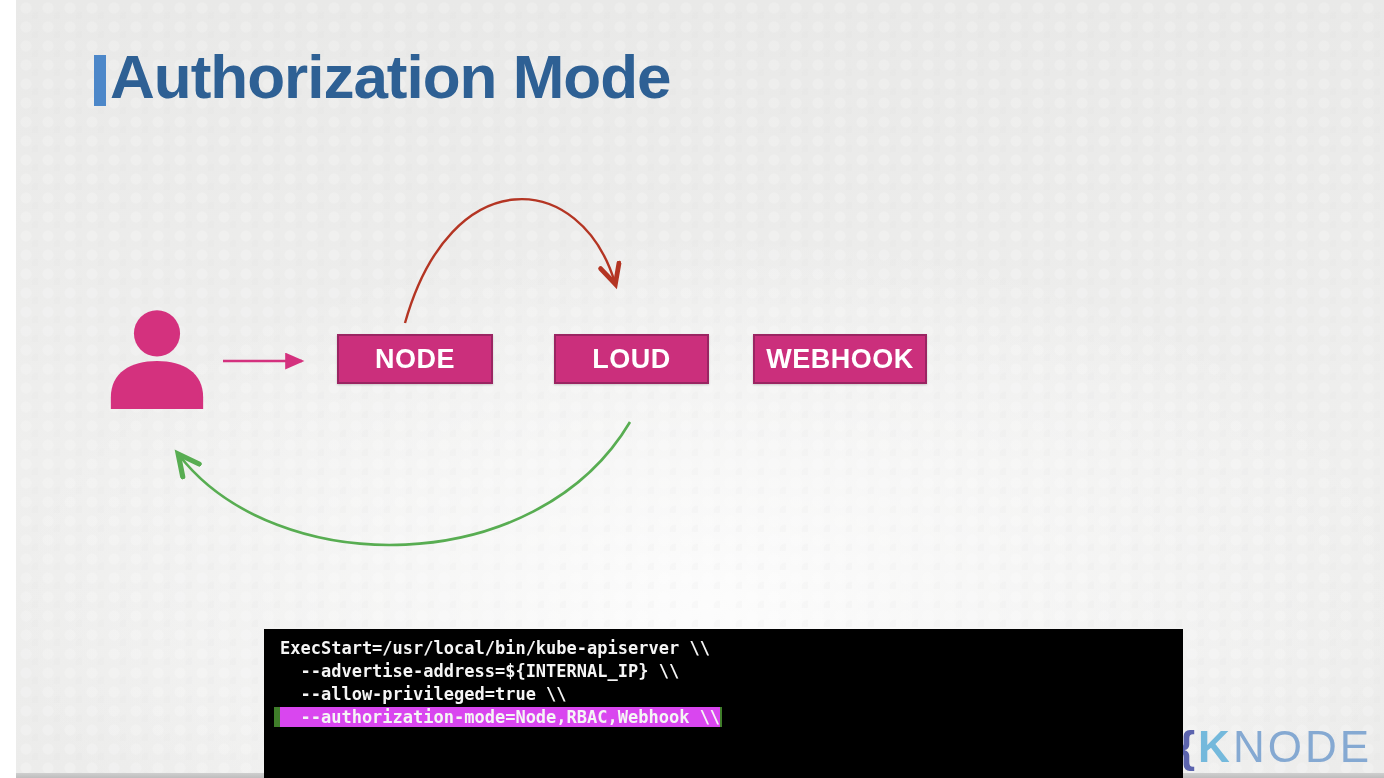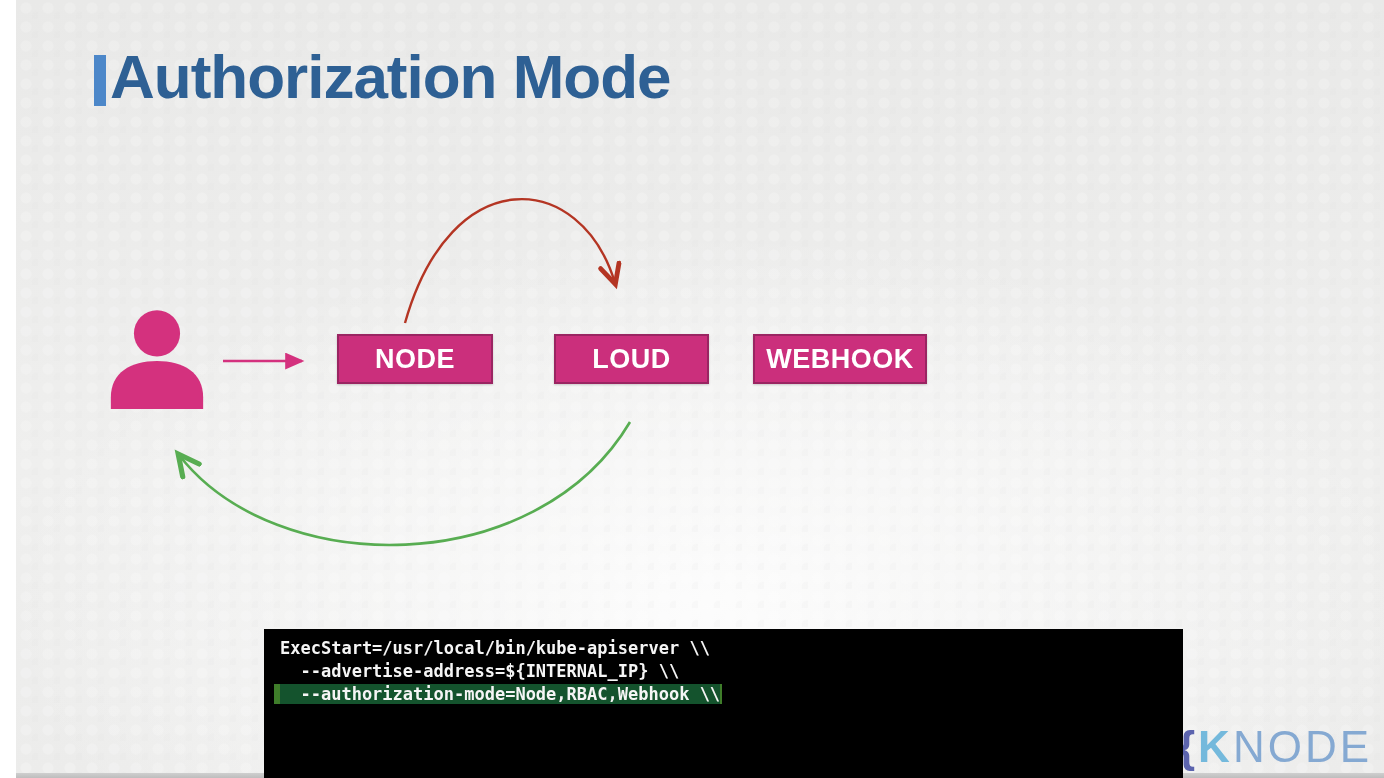--- a/index.html
+++ b/index.html
@@ -60,21 +60,21 @@
   .terminal {
     position:absolute; left:248px; top:629px; width:919px; height:149px;
     background:#000000; z-index:3;
     padding:8px 0 0 16px;
     font-family:"DejaVu Sans Mono", monospace;
     font-weight:bold; font-size:17px; line-height:23px;
     color:#f5f5f5;
   }
   .t-line { white-space:pre; }
   .t-line span { white-space:pre; }
-  .t-line.hl span { background:#14532d; box-shadow:2px 0 0 #3f7d2a, -6px 0 0 #3f7d2a; }
+  .t-line.hl span { background:#d946ef; box-shadow:2px 0 0 #3f7d2a, -6px 0 0 #3f7d2a; }
 
   .brand-logo {
     position:absolute; right:28px; bottom:6px; z-index:2;
     font-size:44px; font-weight:normal; letter-spacing:3px; white-space:nowrap;
   }
   .brand-logo .lg-kode  { color:#6a72ba; }
   .brand-logo .lg-brace { color:#5c64ae; font-weight:bold; }
   .brand-logo .lg-k     { color:#74b9dc; font-weight:bold; }
   .brand-logo .lg-loud  { color:#85a9d2; }
 </style>
@@ -120,18 +120,19 @@
     <span>WEBHOOK</span>
   </div>
 
   <div class="brand-logo">
     <span class="lg-kode">KODE</span><span class="lg-brace">{</span><span class="lg-k">K</span><span class="lg-loud">NODE</span>
   </div>
 
   <div class="terminal">
     <div class="t-line"><span>ExecStart=/usr/local/bin/kube-apiserver \\</span></div>
     <div class="t-line"><span>  --advertise-address=${INTERNAL_IP} \\</span></div>
+    <div class="t-line"><span>  --allow-privileged=true \\</span></div>
     <div class="t-line hl"><span>  --authorization-mode=Node,RBAC,Webhook \\</span></div>
   </div>
 
   <div class="bottom-strip"></div>
 
 </div>
 
 </body></html>

